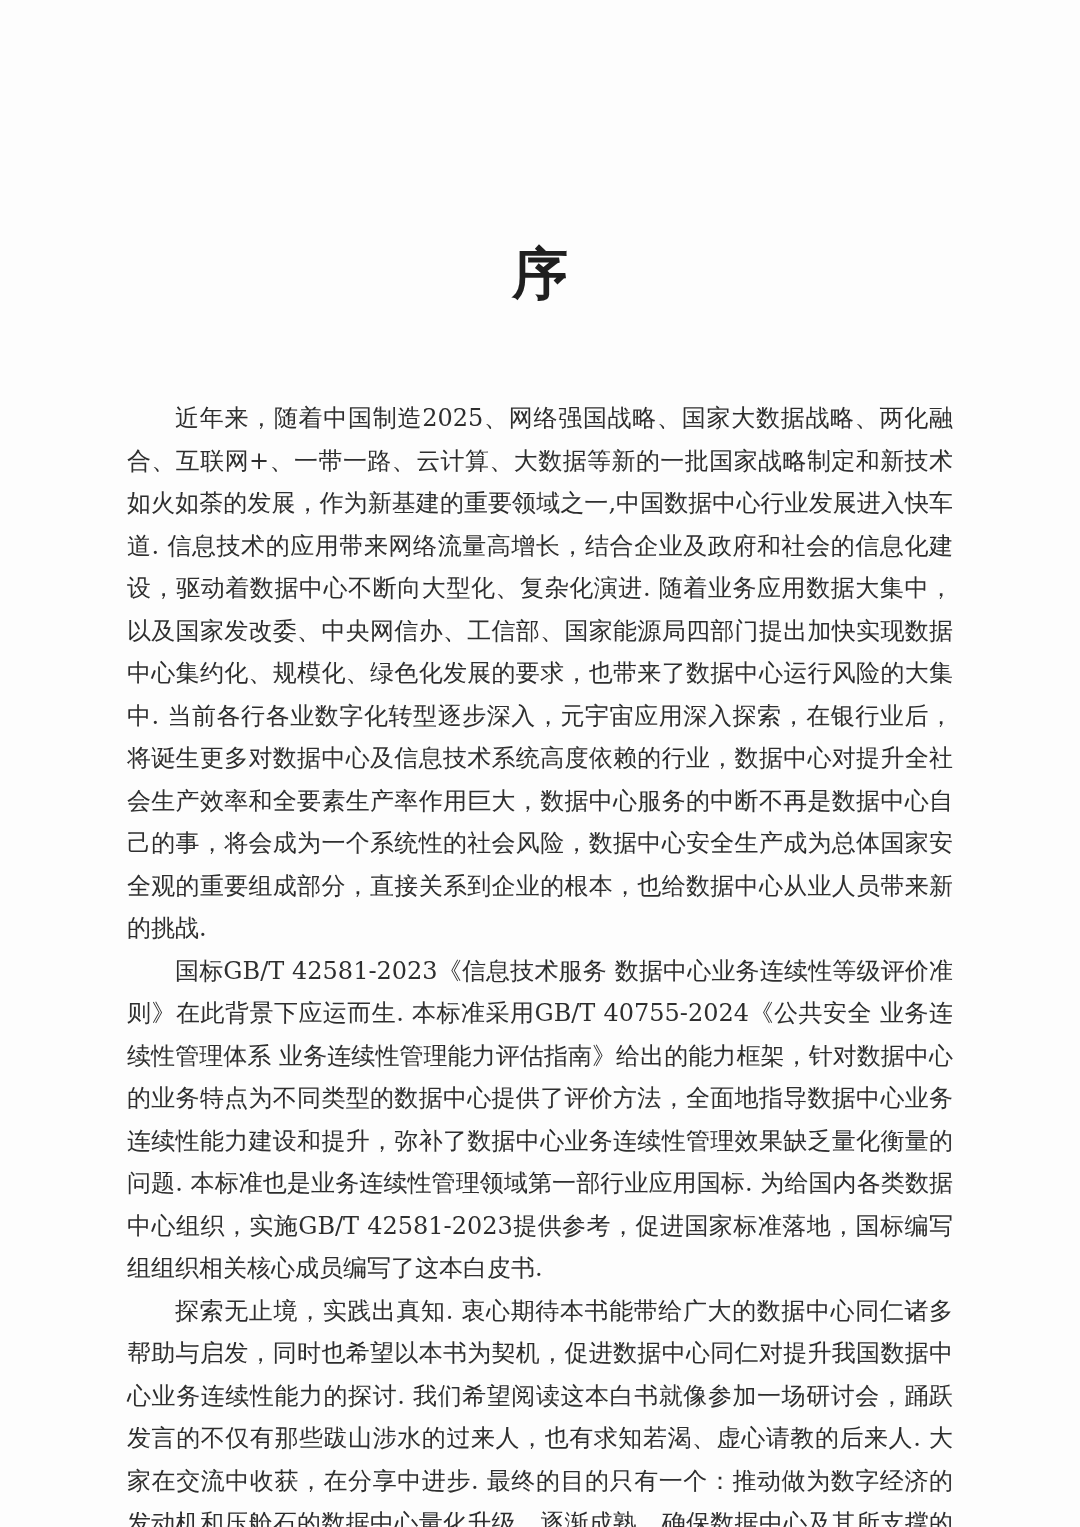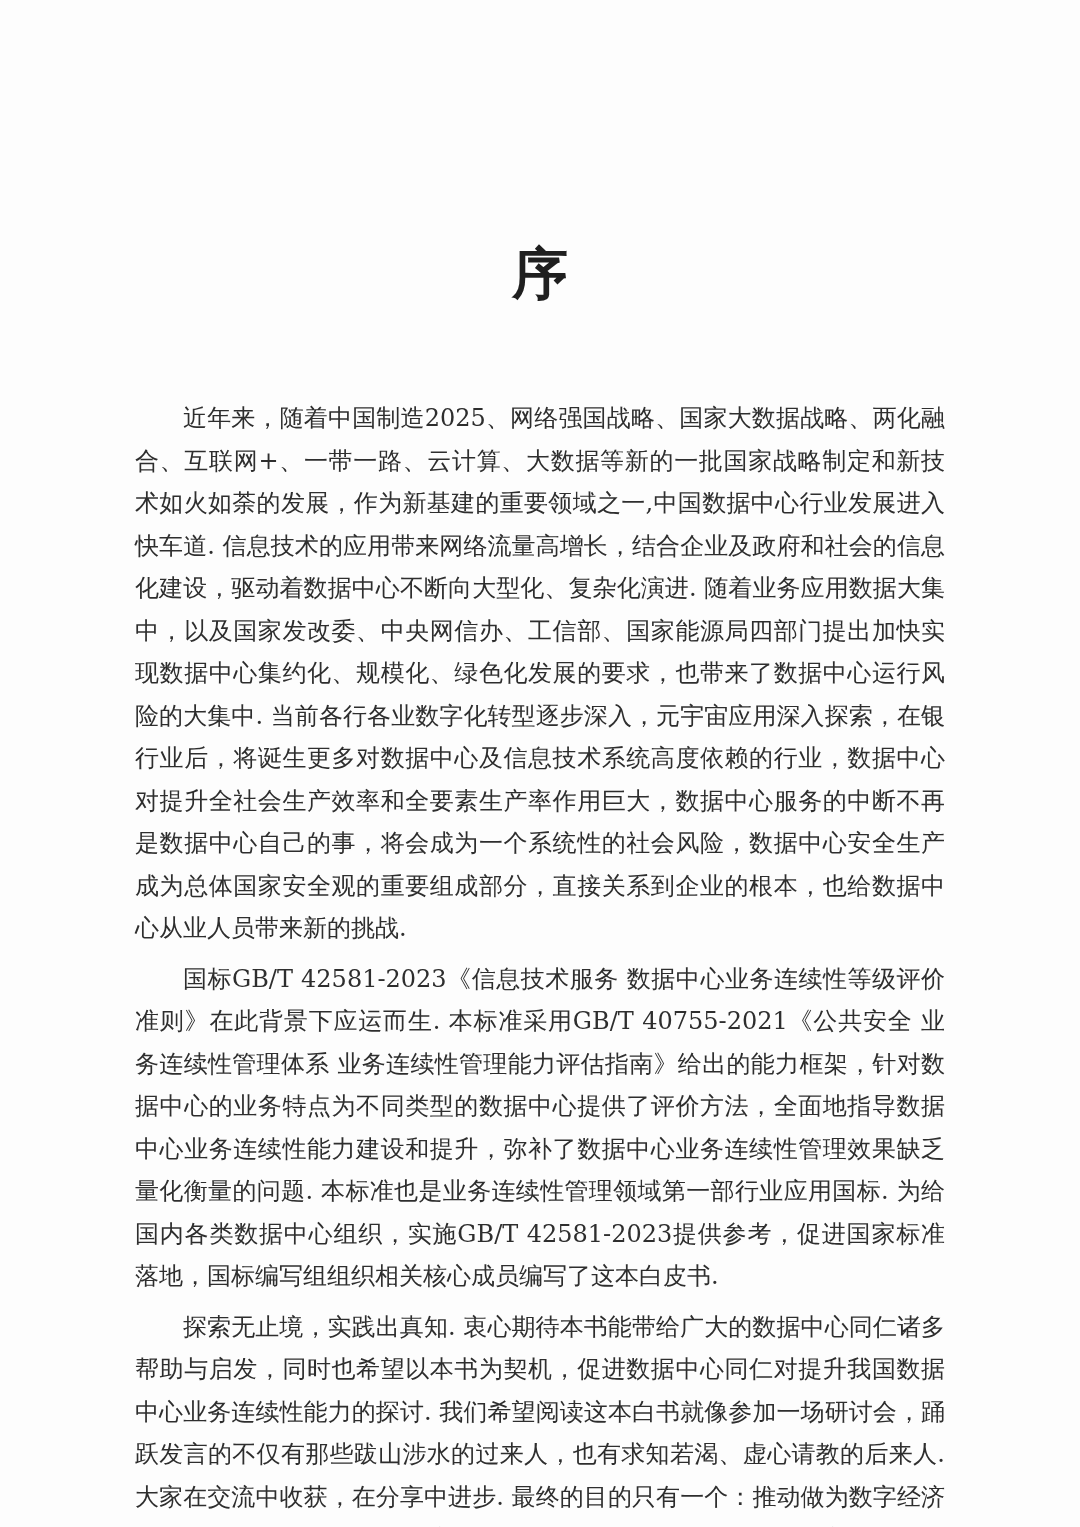--- a/index.html
+++ b/index.html
@@ -25,32 +25,32 @@
     font-weight: 700;
     color: #1f1f1f;
   }
   .doc-body {
     margin: 94px 127px 0 127px;
     font-size: 24px;
     line-height: 42.5px;
     text-align: justify;
   }
   .doc-body p {
-    margin: 8px;
+    margin: 0;
     padding: 0;
     text-indent: 2em;
     word-break: break-all;
   }
 </style>
 </head>
 <body>
 
 <div class="page">
 
   <div class="doc-title">序</div>
 
   <div class="doc-body">
     <p>近年来，随着中国制造2025、网络强国战略、国家大数据战略、两化融合、互联网+、一带一路、云计算、大数据等新的一批国家战略制定和新技术如火如荼的发展，作为新基建的重要领域之一,中国数据中心行业发展进入快车道. 信息技术的应用带来网络流量高增长，结合企业及政府和社会的信息化建设，驱动着数据中心不断向大型化、复杂化演进. 随着业务应用数据大集中，以及国家发改委、中央网信办、工信部、国家能源局四部门提出加快实现数据中心集约化、规模化、绿色化发展的要求，也带来了数据中心运行风险的大集中. 当前各行各业数字化转型逐步深入，元宇宙应用深入探索，在银行业后，将诞生更多对数据中心及信息技术系统高度依赖的行业，数据中心对提升全社会生产效率和全要素生产率作用巨大，数据中心服务的中断不再是数据中心自己的事，将会成为一个系统性的社会风险，数据中心安全生产成为总体国家安全观的重要组成部分，直接关系到企业的根本，也给数据中心从业人员带来新的挑战.</p>
-    <p>国标GB/T 42581-2023《信息技术服务 数据中心业务连续性等级评价准则》在此背景下应运而生. 本标准采用GB/T 40755-2021《公共安全 业务连续性管理体系 业务连续性管理能力评估指南》给出的能力框架，针对数据中心的业务特点为不同类型的数据中心提供了评价方法，全面地指导数据中心业务连续性能力建设和提升，弥补了数据中心业务连续性管理效果缺乏量化衡量的问题. 本标准也是业务连续性管理领域第一部行业应用国标. 为给国内各类数据中心组织，实施GB/T 42581-2023提供参考，促进国家标准落地，国标编写组组织相关核心成员编写了这本白皮书.</p>
+    <p>国标GB/T 42581-2023《信息技术服务 数据中心业务连续性等级评价准则》在此背景下应运而生. 本标准采用GB/T 40755-2024《公共安全 业务连续性管理体系 业务连续性管理能力评估指南》给出的能力框架，针对数据中心的业务特点为不同类型的数据中心提供了评价方法，全面地指导数据中心业务连续性能力建设和提升，弥补了数据中心业务连续性管理效果缺乏量化衡量的问题. 本标准也是业务连续性管理领域第一部行业应用国标. 为给国内各类数据中心组织，实施GB/T 42581-2023提供参考，促进国家标准落地，国标编写组组织相关核心成员编写了这本白皮书.</p>
     <p>探索无止境，实践出真知. 衷心期待本书能带给广大的数据中心同仁诸多帮助与启发，同时也希望以本书为契机，促进数据中心同仁对提升我国数据中心业务连续性能力的探讨. 我们希望阅读这本白书就像参加一场研讨会，踊跃发言的不仅有那些跋山涉水的过来人，也有求知若渴、虚心请教的后来人. 大家在交流中收获，在分享中进步. 最终的目的只有一个：推动做为数字经济的发动机和压舱石的数据中心量化升级，逐渐成熟，确保数据中心及其所支撑的数字经济这艘巨轮始终在正确的航道上乘风破浪，使命必达!</p>
   </div>
 
 </div>
 
 </body></html>

